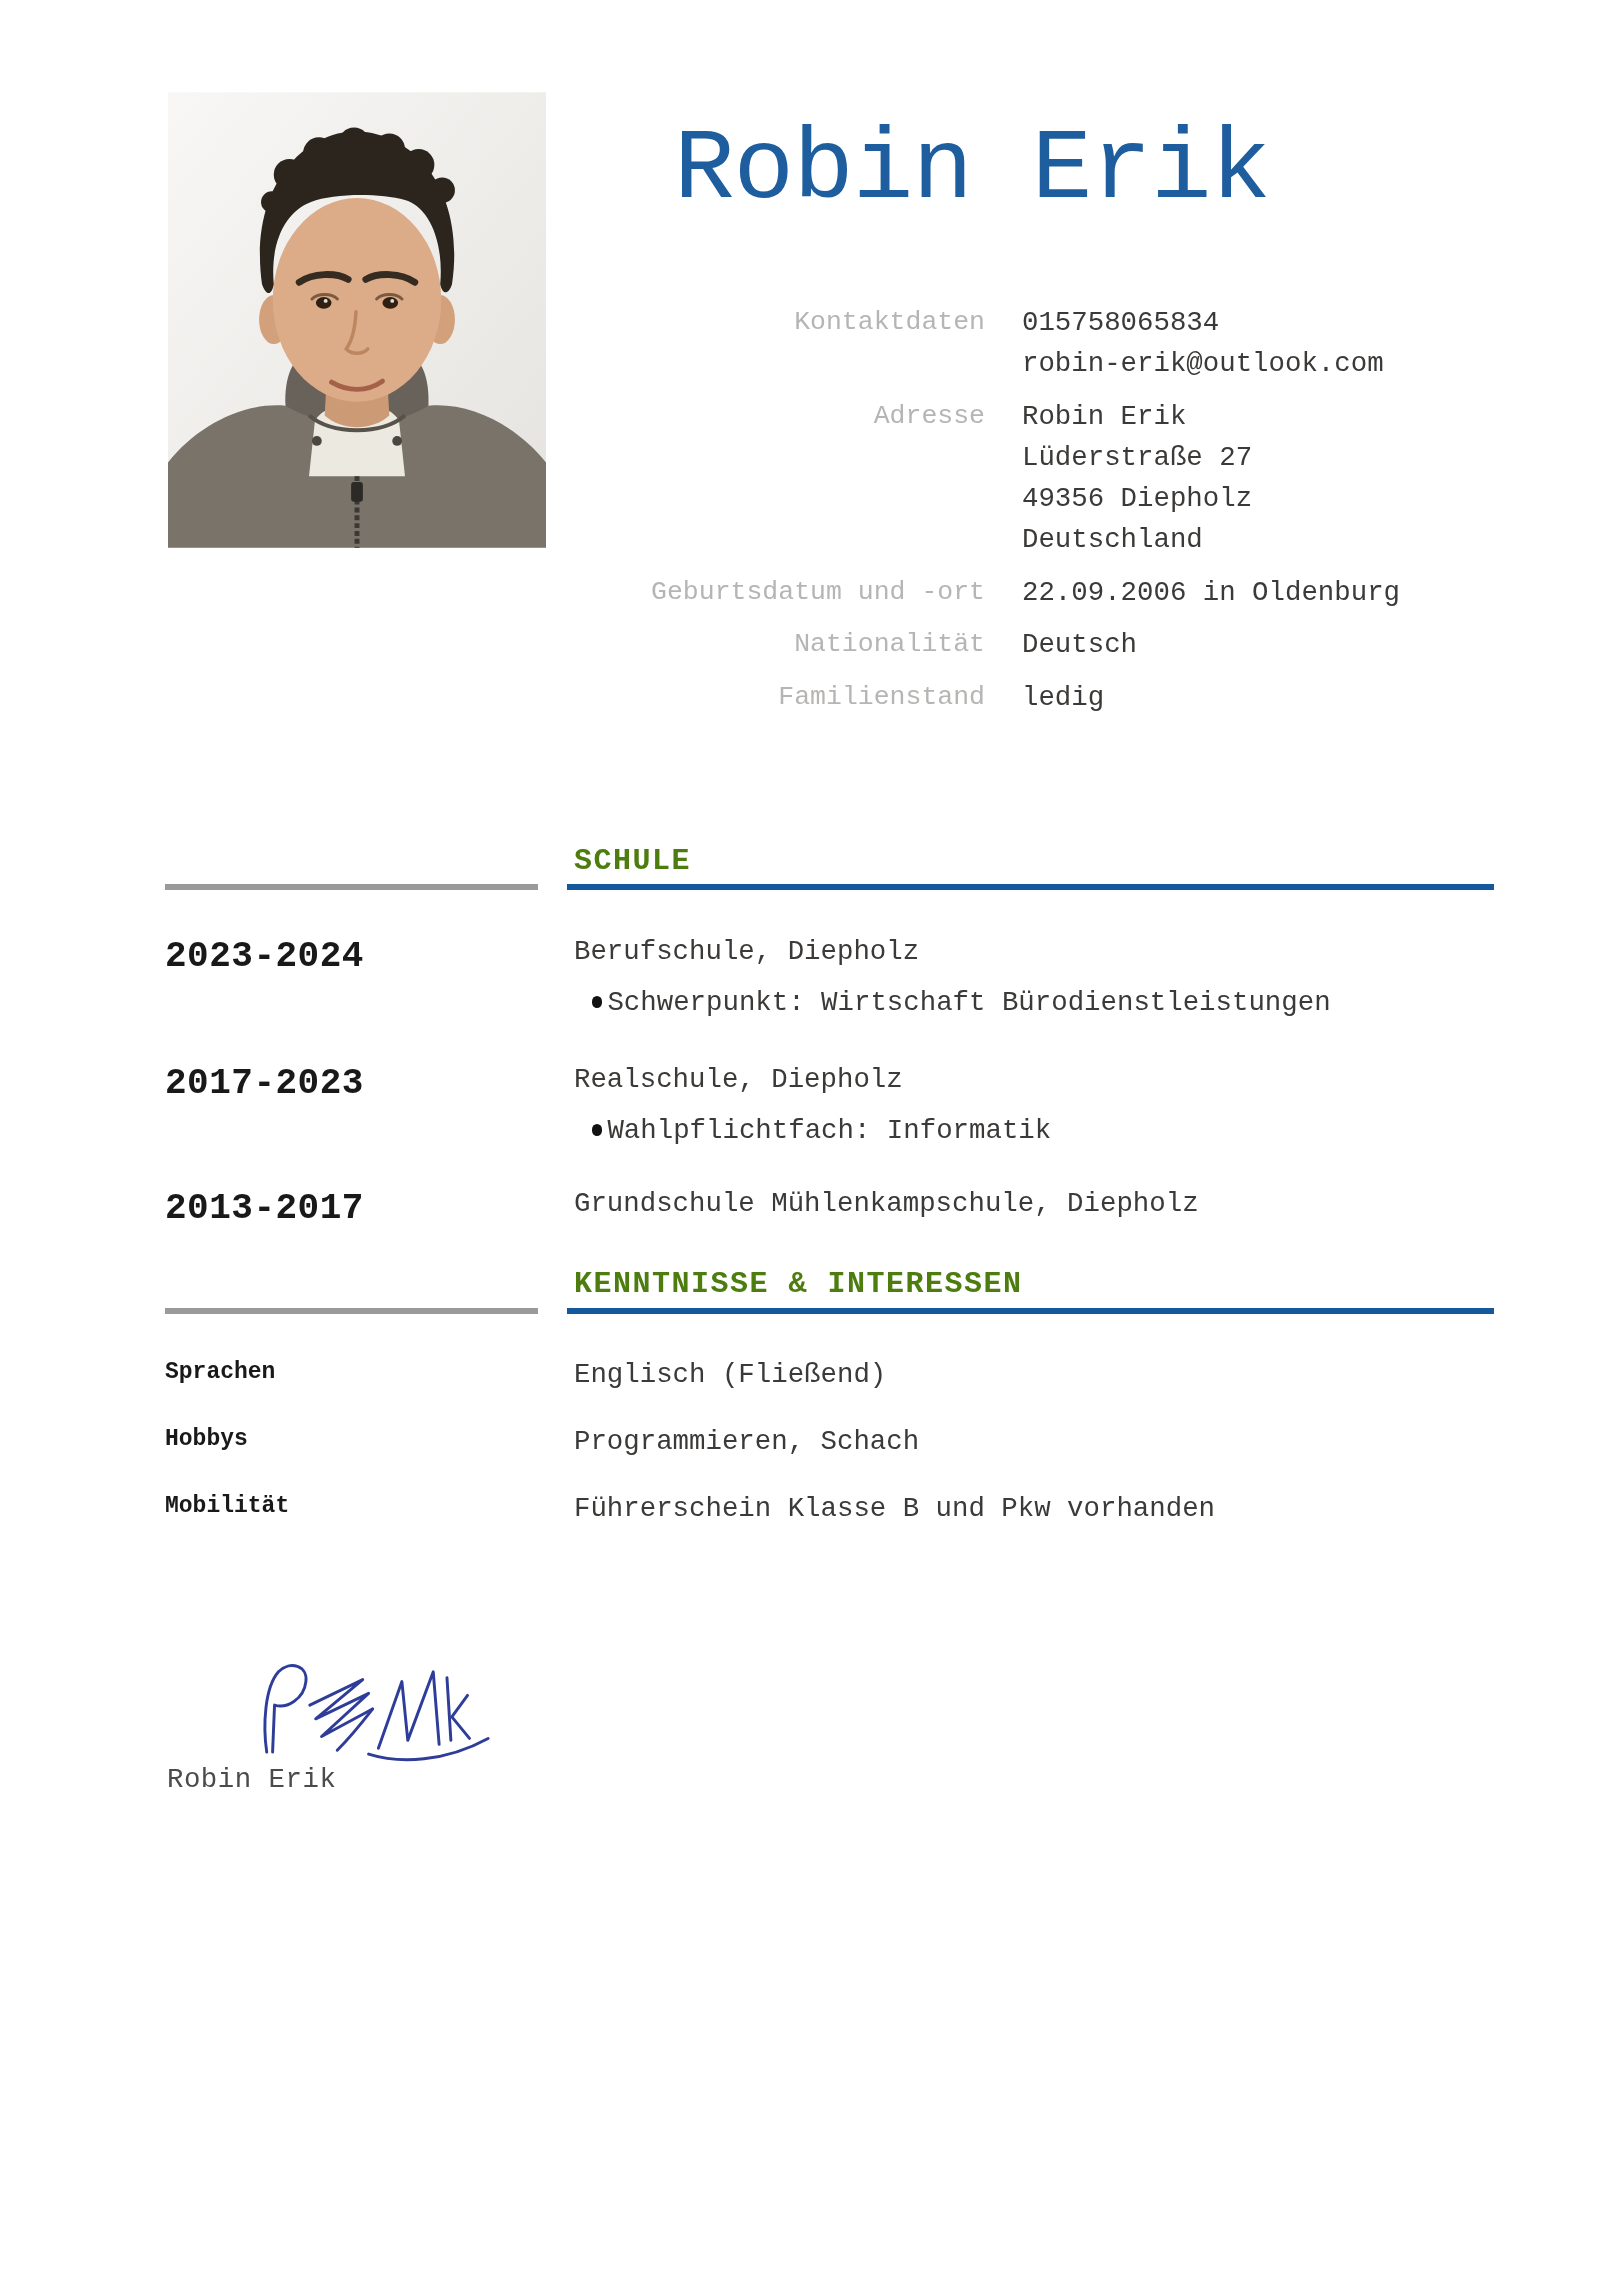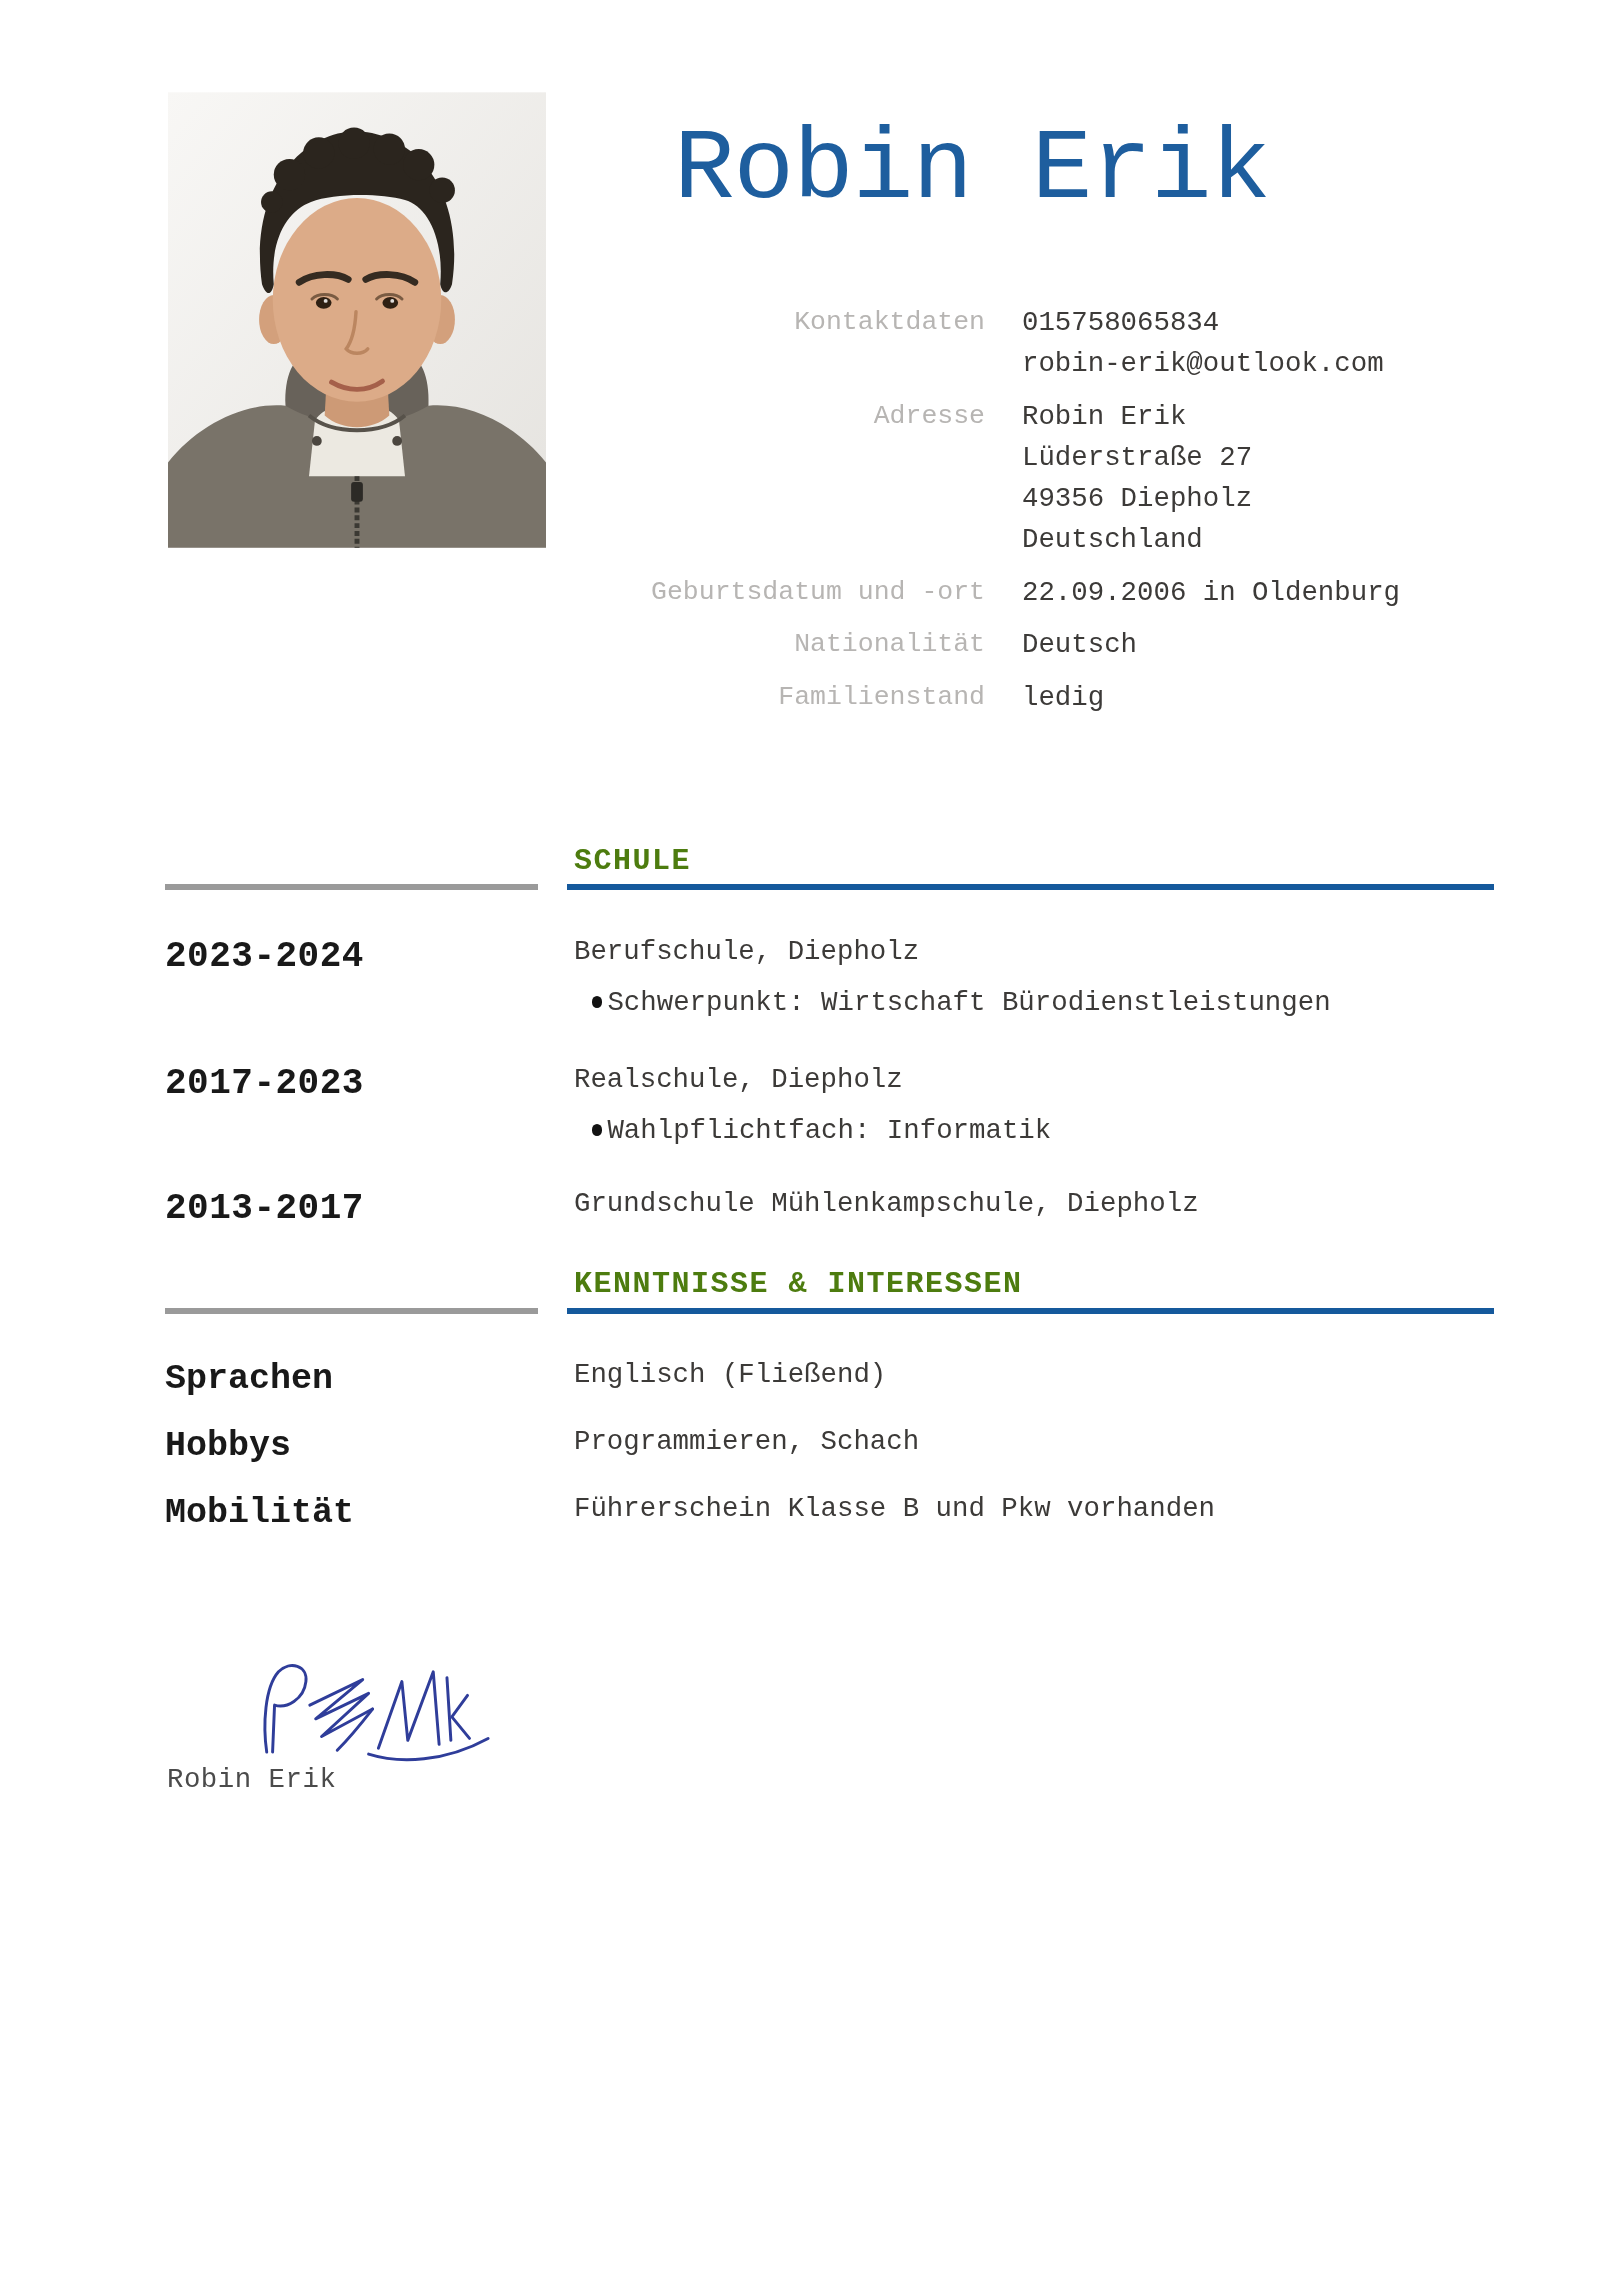--- a/index.html
+++ b/index.html
@@ -41,21 +41,21 @@
   .period{
     position:absolute;left:165px;
     font-size:36px;font-weight:700;color:#191919;
     letter-spacing:0.5px;white-space:nowrap;
   }
   .edu-content{position:absolute;left:574px;width:902px;font-size:27.4px;line-height:39px;color:#3c3a38;}
   .bullet-row{display:flex;align-items:center;gap:5px;padding-left:17.6px;margin-top:11.8px;}
   .bullet-dot{width:10.8px;height:11.8px;border-radius:50%;background:#121212;flex:none;}
   .skill-label{
     position:absolute;left:165px;
-    font-size:35px;font-weight:700;color:#191919;white-space:nowrap;
+    font-size:23px;font-weight:700;color:#191919;white-space:nowrap;
   }
   .skill-value{position:absolute;left:574px;font-size:27.4px;color:#3c3a38;white-space:nowrap;}
   
   .sig{position:absolute;left:253px;top:1654px;width:240px;height:113px;}
   .sig-name{position:absolute;left:167px;top:1764px;font-size:27.4px;color:#4b4b4b;letter-spacing:0.5px;}
 </style>
 </head>
 <body>
 
 <div class="page">

